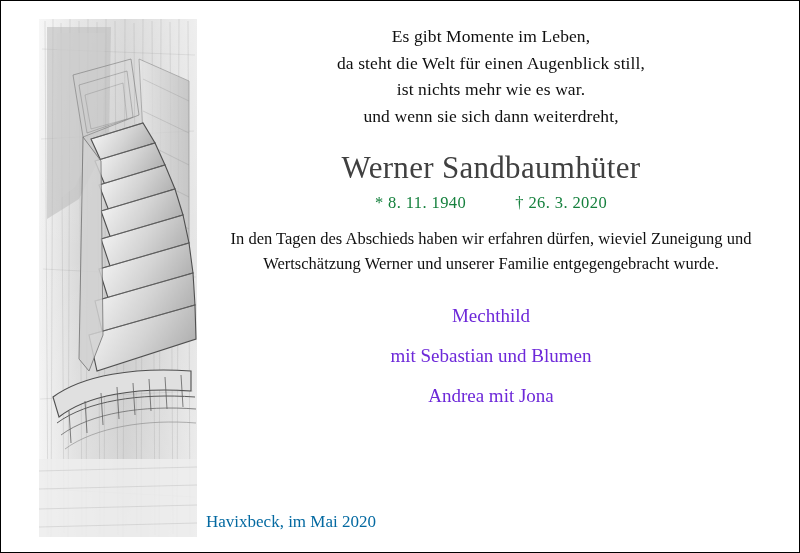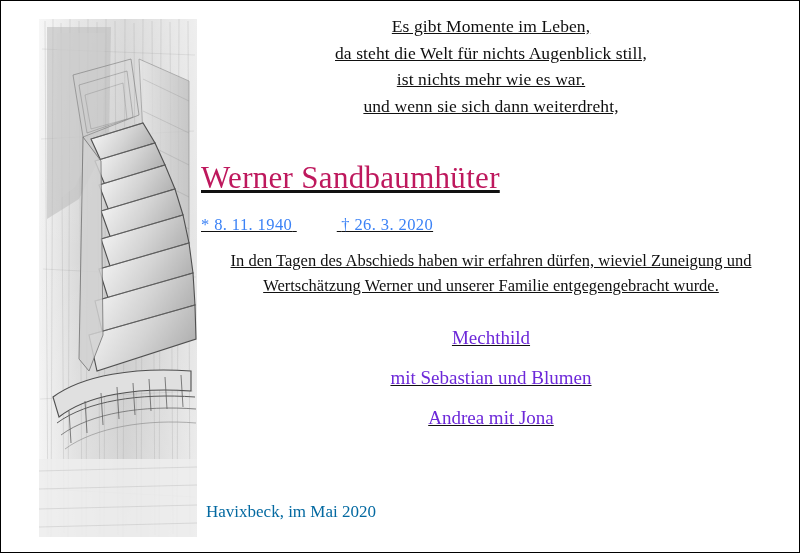--- a/index.html
+++ b/index.html
@@ -33,49 +33,49 @@
     overflow: hidden;
   }
   .art-svg {
     display: block;
   }
 
   
   .content {
     position: absolute;
     left: 200px;
-    top: 4px;
+    top: 14px;
     width: 580px;
     height: 525px;
-    text-decoration: underline;
   }
 
   .verse {
     text-align: center;
     font-size: 17.5px;
     line-height: 1.52;
     color: #0f0f0f;
     margin: 8px 0 0 0;
     letter-spacing: .1px;
   }
   .verse div { white-space: nowrap; }
 
   .name {
+    text-align: center;
     font-size: 31px;
     line-height: 1.1;
-    margin-top: 42px;
-    color: #be185d;
+    margin-top: 22px;
+    color: #404040;
     letter-spacing: .3px;
   }
 
   .dates {
-    text-align: left;
+    text-align: center;
     font-size: 16.5px;
-    margin-top: 20px;
-    color: #3b82f6;
+    margin-top: 8px;
+    color: #15803d;
     letter-spacing: .4px;
   }
   .dates .sep { display: inline-block; width: 40px; }
 
   .para {
     font-size: 16.5px;
     line-height: 1.5;
     text-align: center;
     margin-top: 14px;
     color: #101010;
@@ -226,21 +226,21 @@
         <line x1="0" y1="490" x2="158" y2="486"></line>
         <line x1="0" y1="508" x2="158" y2="504"></line>
       </g>
     </svg>
   </div>
 
   <div class="content">
 
     <div class="verse">
       <div>Es gibt Momente im Leben,</div>
-      <div>da steht die Welt für nichts Augenblick still,</div>
+      <div>da steht die Welt für einen Augenblick still,</div>
       <div>ist nichts mehr wie es war.</div>
       <div>und wenn sie sich dann weiterdreht,</div>
     </div>
 
     <div class="name">Werner Sandbaumhüter</div>
 
     <div class="dates">
       <span>* 8. 11. 1940</span>
       <span class="sep"></span>
       <span>† 26. 3. 2020</span>

